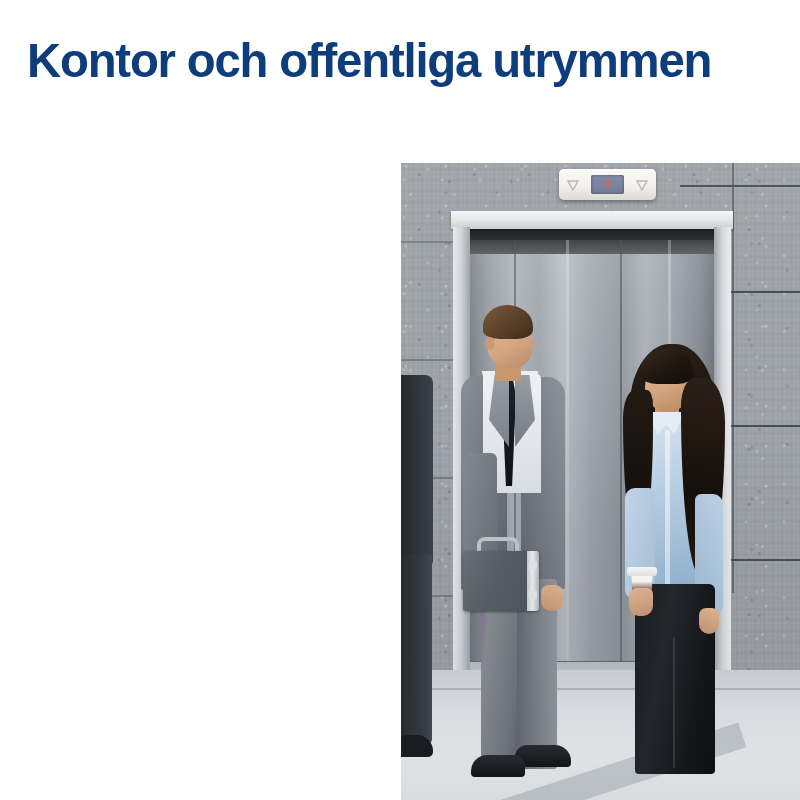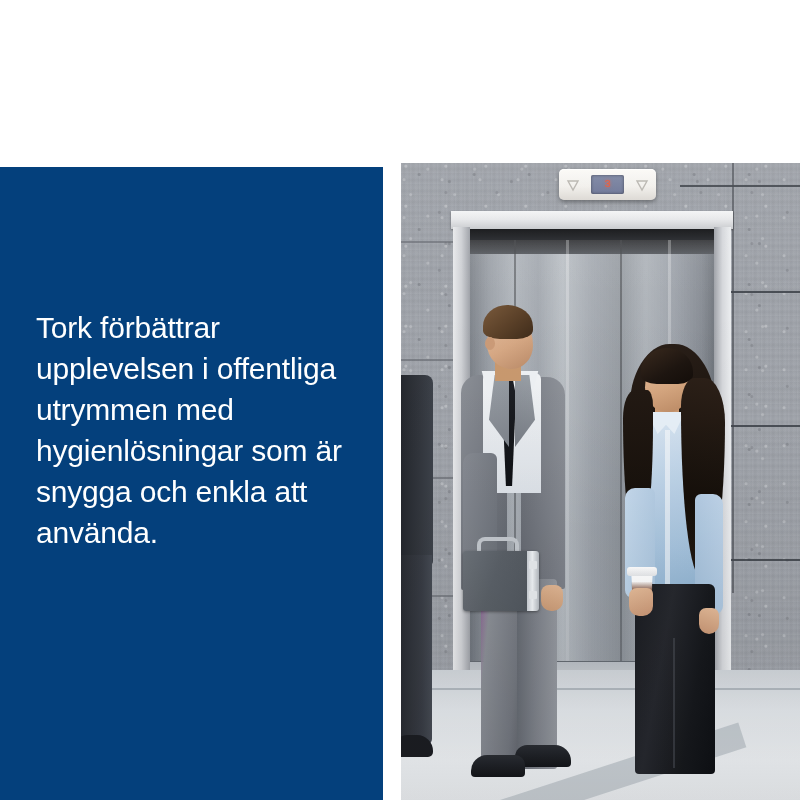--- a/index.html
+++ b/index.html
@@ -649,24 +649,24 @@
     inset: 0;
     pointer-events: none;
     background: linear-gradient(180deg, rgba(255,255,255,.05) 0%, rgba(0,0,0,0) 22%, rgba(0,0,0,.06) 100%);
   }
 </style>
 </head>
 <body>
 
 <div class="page">
 
-
-  <div class="blue-panel">
-    <div class="blue-panel-text">Tork förbättrar upplevelsen i offentliga utrymmen med hygienlösningar som är snygga och enkla att använda.</div>
+  <div class="title-bar">
+    <div class="page-title">Kontor och offentliga utrymmen</div>
   </div>
+
 
   <div class="photo">
 
     <div class="wall"></div>
 
     <div class="wall-joints-left">
       <i style="top:78px"></i>
       <i style="top:196px"></i>
       <i style="top:314px"></i>
       <i style="top:432px"></i>

